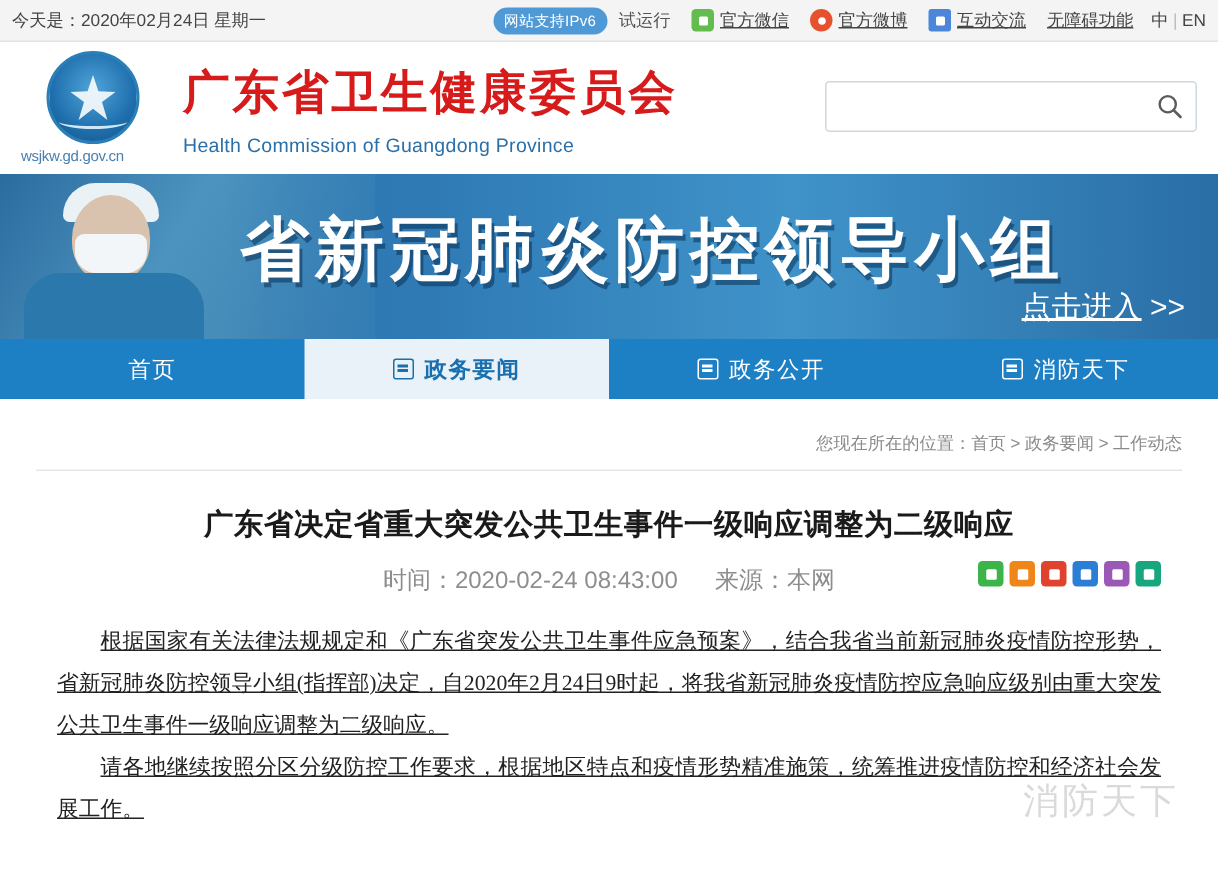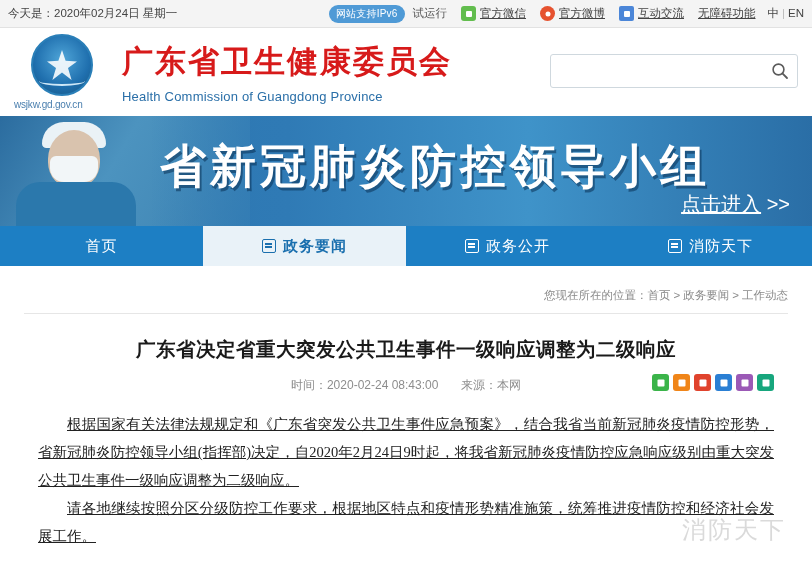--- a/index.html
+++ b/index.html
@@ -268,21 +268,21 @@
   .art-title {
     text-align: center;
     font-size: 19.5px;
     font-weight: bold;
     color: #1a1a1a;
     font-family: Liberation Sans, sans-serif;
     letter-spacing: 0.5px;
   }
   .art-meta {
     text-align: center;
-    font-size: 12px;
+    font-size: 16px;
     color: #8d8d8d;
     margin-top: 14px;
     position: relative;
   }
   .art-meta .gap { display: inline-block; width: 16px; }
   .share {
     position: absolute;
     right: 0; top: -3px;
     display: flex;
     gap: 4px;

